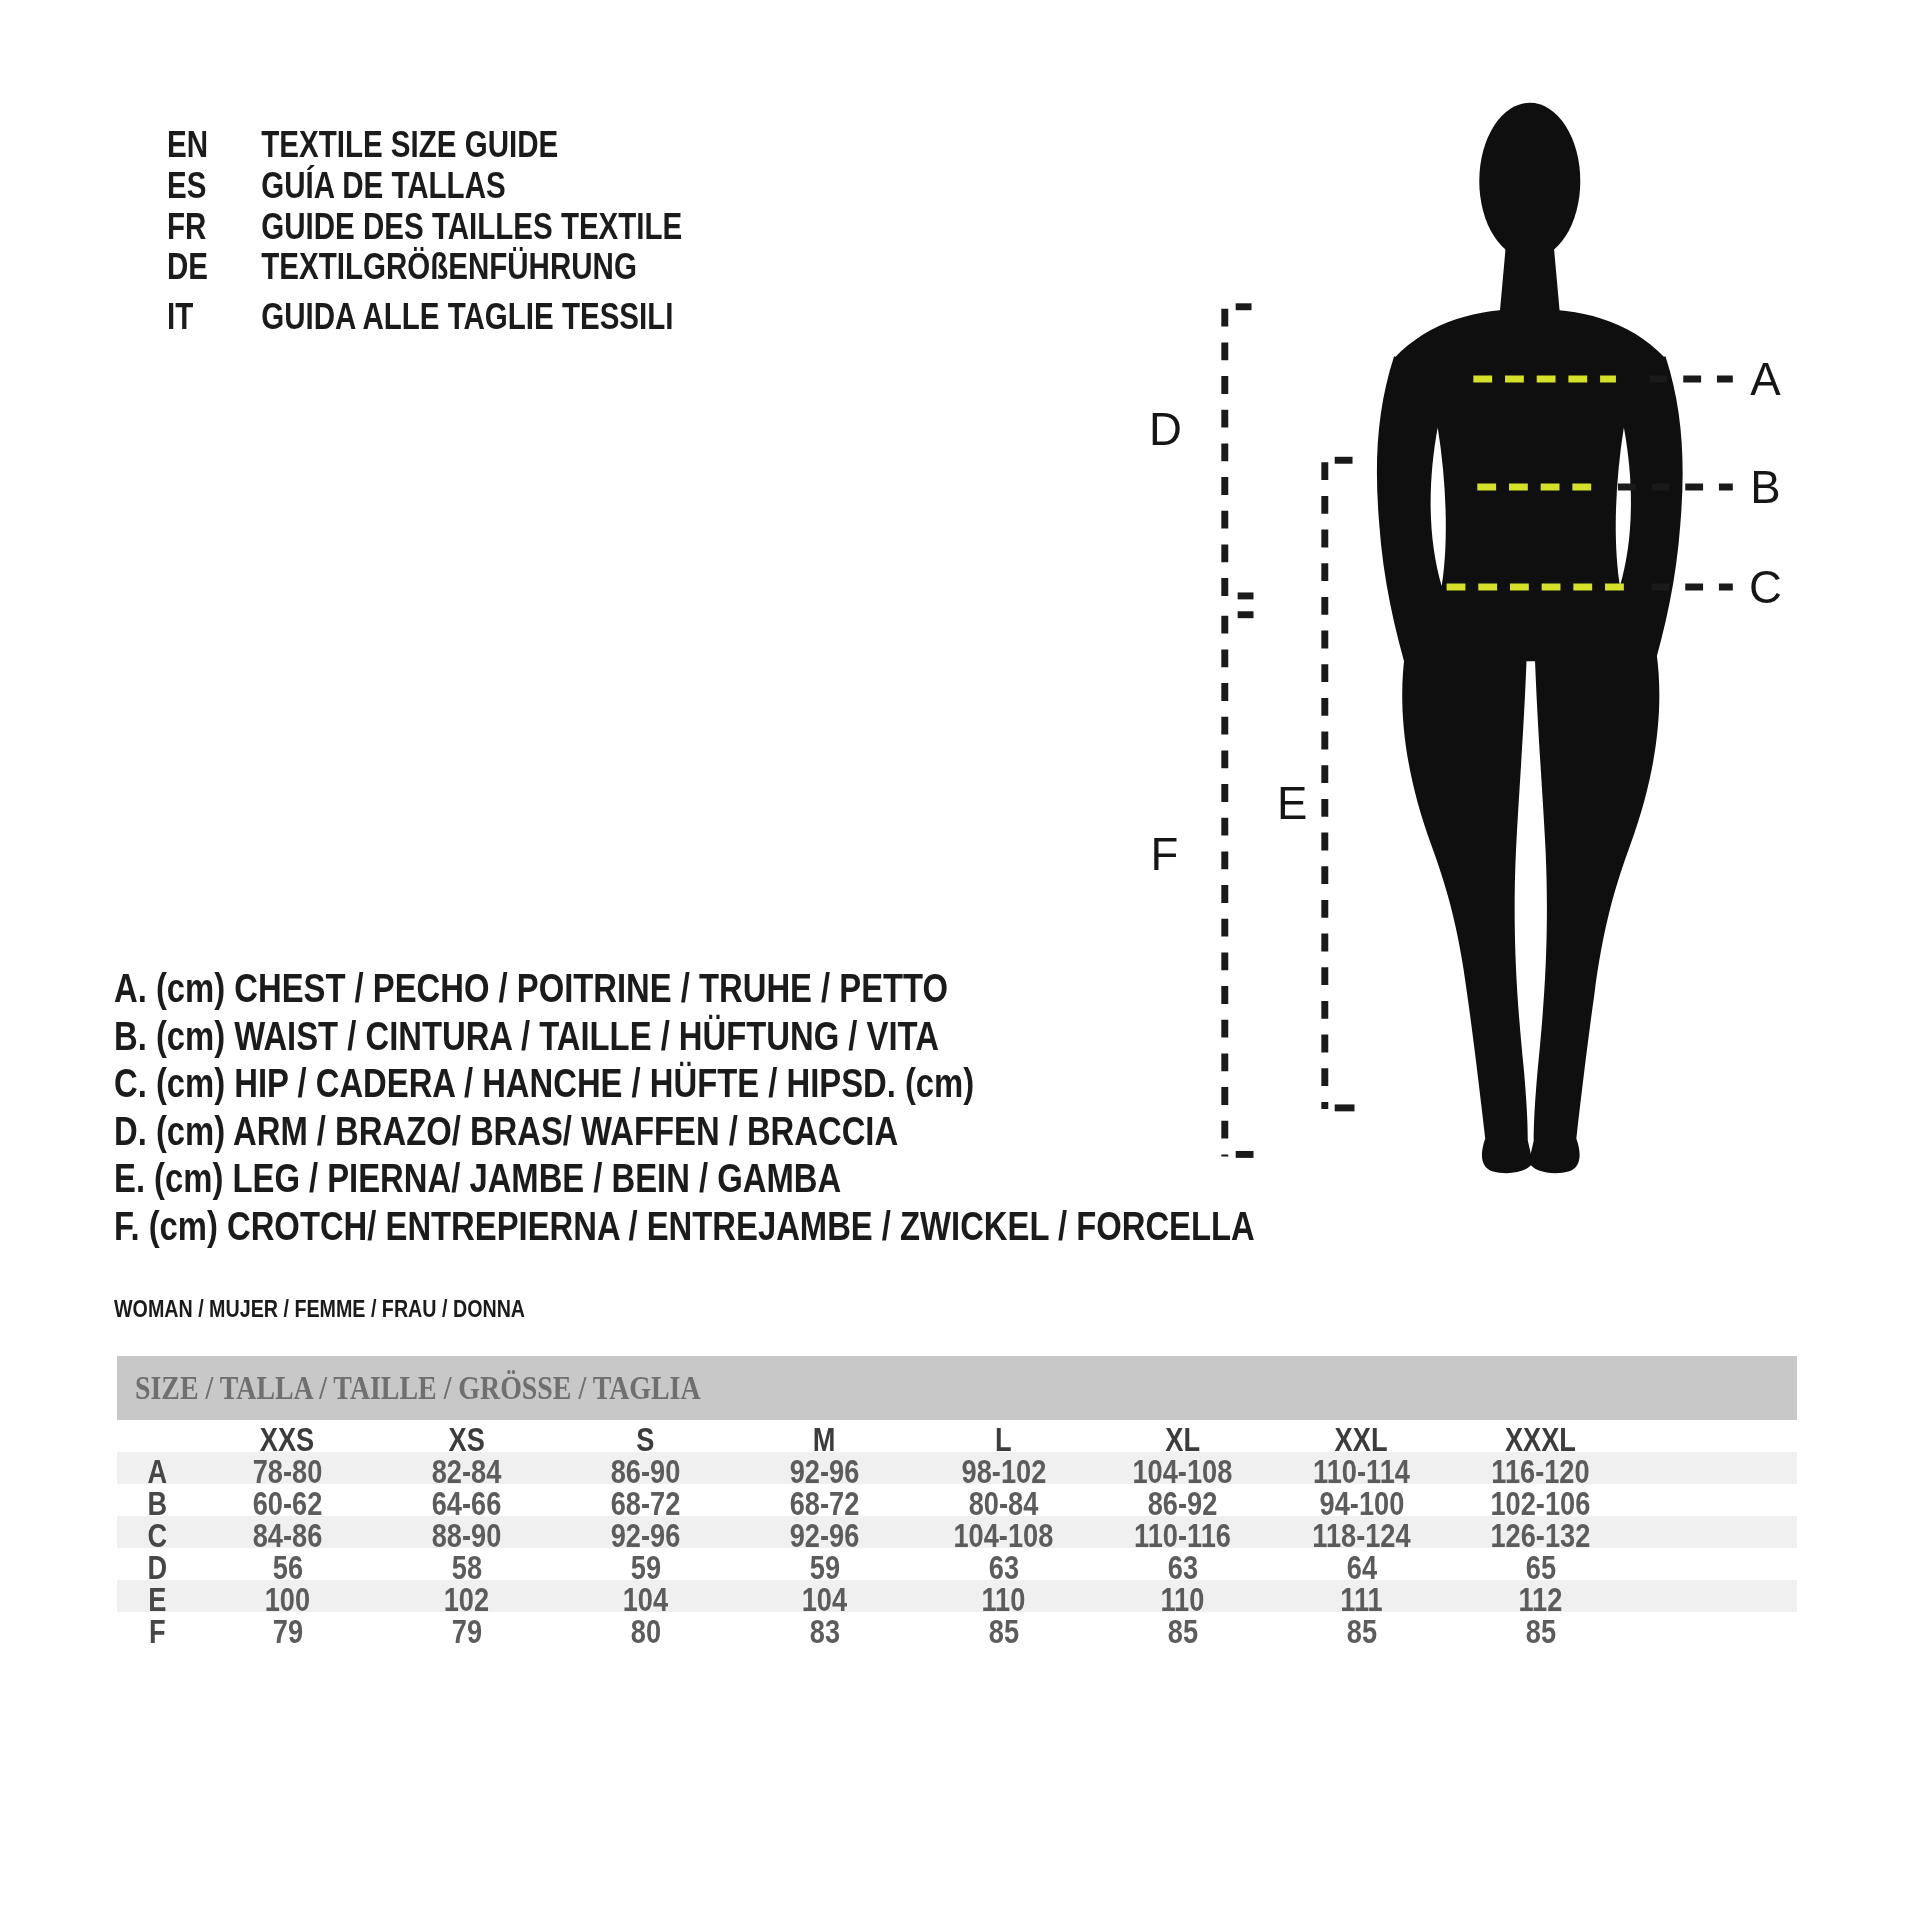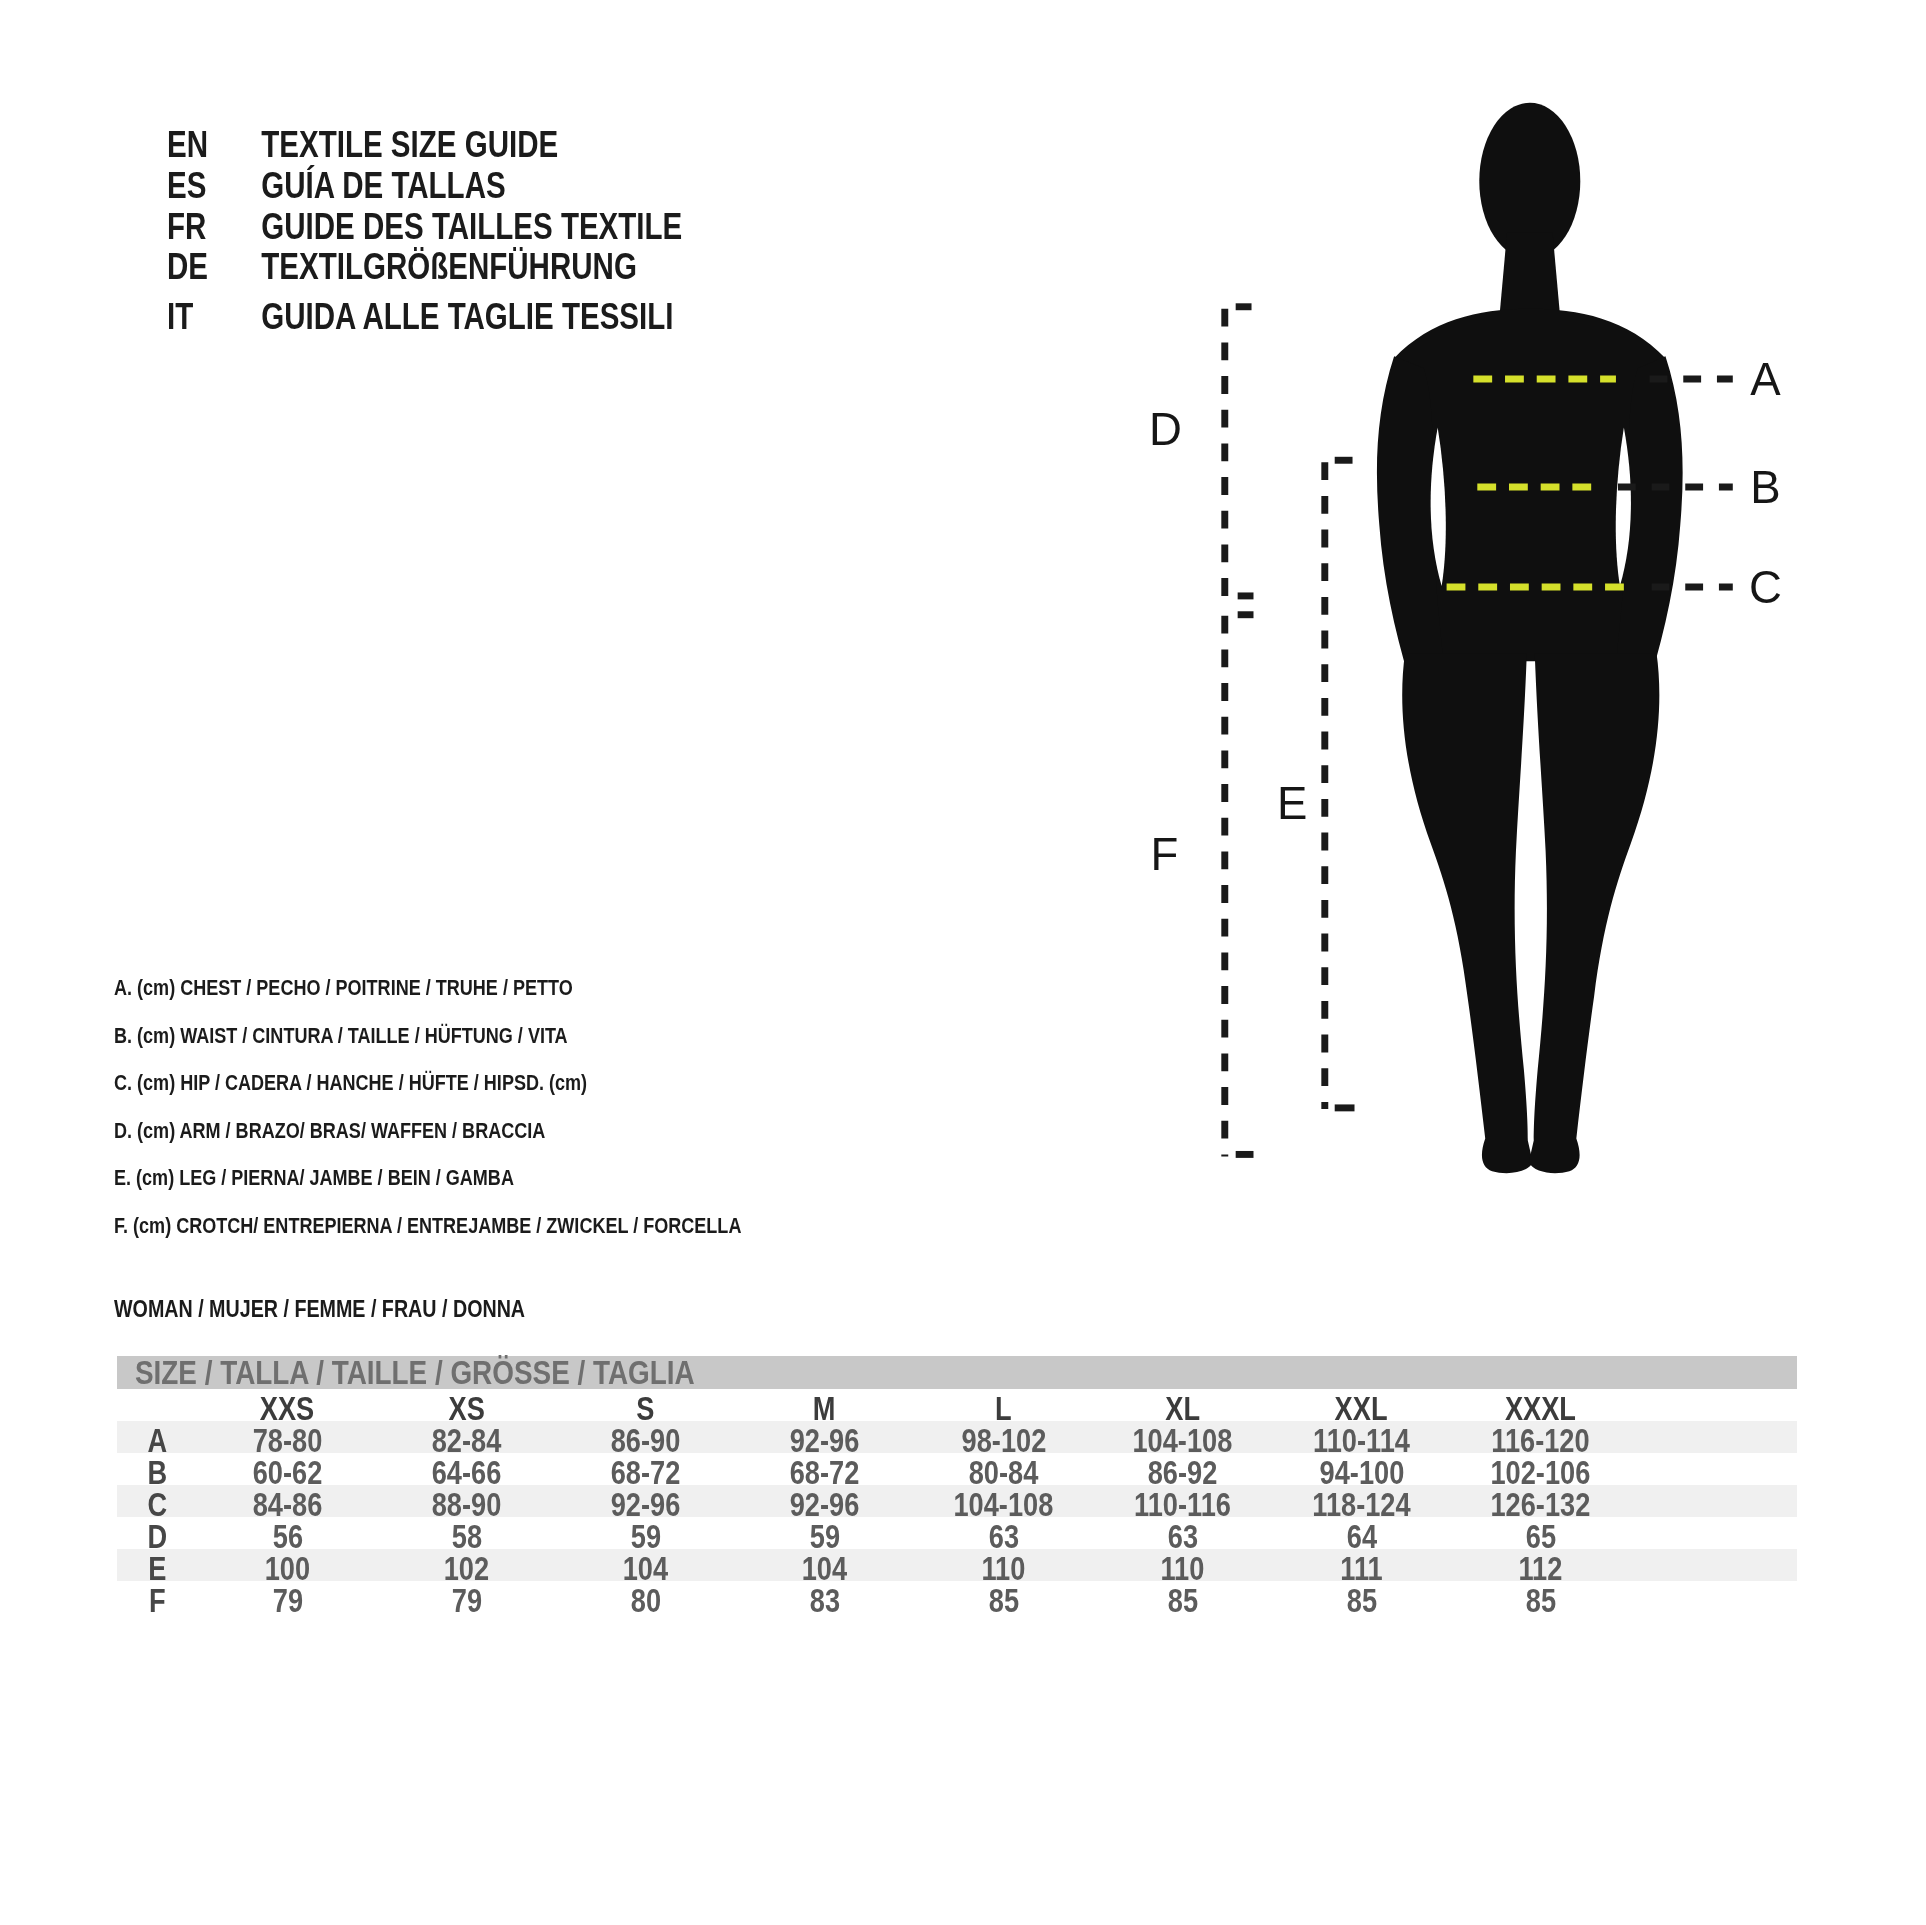--- a/index.html
+++ b/index.html
@@ -15,28 +15,28 @@
   .cnd{display:inline-block;transform:scaleX(0.82);transform-origin:0 50%;white-space:nowrap;}
   .cndc{display:inline-block;transform:scaleX(0.80);transform-origin:50% 50%;white-space:nowrap;}
 
   
   #lang-block{position:absolute;left:126px;top:0;}
   .lang-row{position:absolute;left:0;height:42px;font-size:36px;font-weight:bold;line-height:42px;margin-left:41px;}
   .lang-code{display:inline-block;width:115px;}
 
   
   #legend-block{position:absolute;left:114px;top:0;}
-  .legend-row{position:absolute;left:0;height:44px;font-size:22px;font-weight:bold;line-height:44px;}
+  .legend-row{position:absolute;left:0;height:44px;font-size:40px;font-weight:bold;line-height:44px;}
 
   
   #gender-line{position:absolute;left:114px;top:1287px;height:44px;font-size:24px;font-weight:bold;line-height:44px;}
 
   
   #size-table{position:absolute;left:117px;top:1356px;width:1680px;}
-  #table-header-band{height:33px;background:#c8c8c8;color:#6f6f6f;display:flex;align-items:center;}
+  #table-header-band{height:64px;background:#c8c8c8;color:#6f6f6f;display:flex;align-items:center;font-family:Liberation Serif, serif;}
   #table-header-band .cnd{margin-left:18px;font-size:34px;font-weight:bold;}
   .trow{display:grid;grid-template-columns:81px repeat(8,179px) 1fr;height:32px;align-items:center;}
   .trow.stripe{background:#f0f0f0;}
   .tcell{text-align:center;font-size:34px;font-weight:bold;color:#5c5c5c;}
   .tcell.size-col-header{color:#3c3c3c;}
   .tcell.row-label{color:#474747;}
 
   
   #figure-svg{position:absolute;left:1089px;top:79px;}
   .fig-label{font-size:46px;fill:#161616;font-weight:400;}

